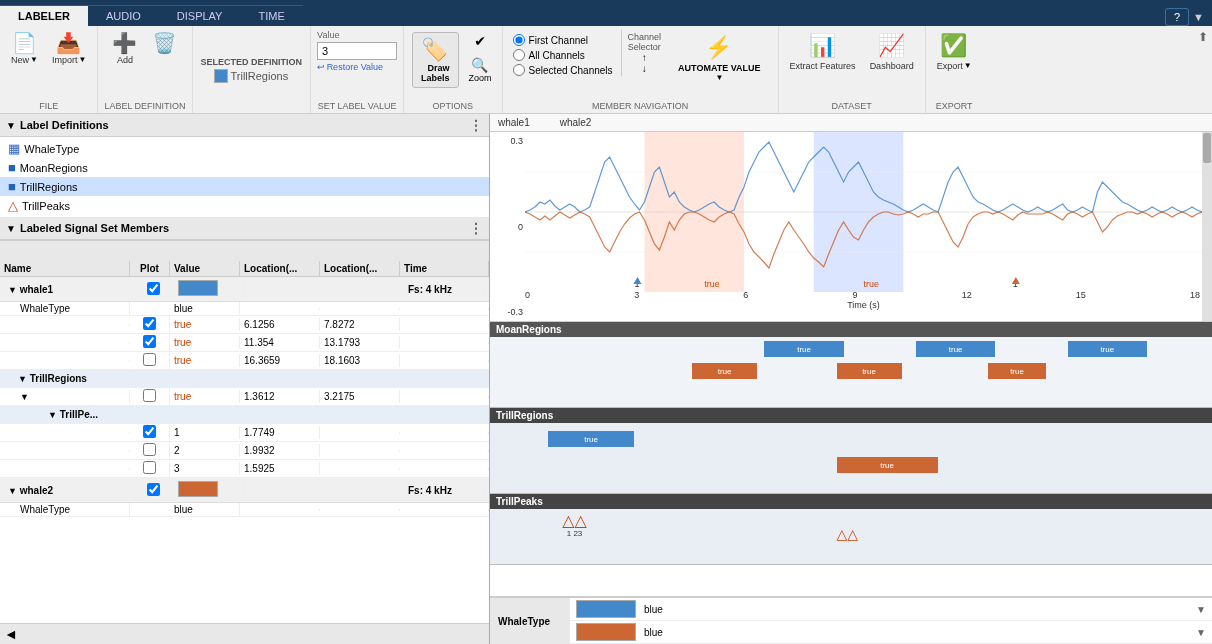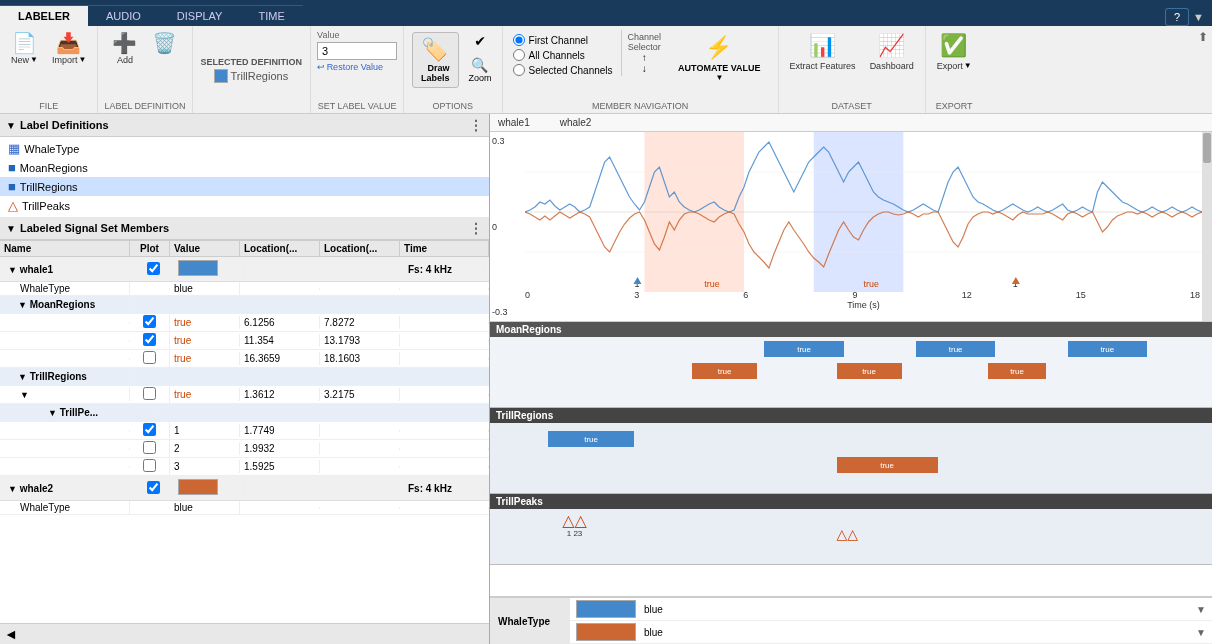--- a/index.html
+++ b/index.html
@@ -48,21 +48,21 @@
     
     .section-header { display: flex; align-items: center; background: #e8e8e8; border-bottom: 1px solid #ccc; padding: 3px 6px; font-size: 11px; font-weight: bold; }
     .section-header .collapse-btn { font-size: 10px; margin-right: 4px; cursor: pointer; }
     .section-header .more-btn { margin-left: auto; cursor: pointer; font-size: 14px; color: #666; }
 
     .label-def-list { padding: 2px 0; }
     .label-def-item { display: flex; align-items: center; padding: 2px 8px; font-size: 11px; cursor: pointer; }
     .label-def-item.selected { background: #cce0ff; }
     .label-def-item .icon { margin-right: 4px; font-size: 13px; }
     .table-header-row { display: flex; background: #e8e8e8; border-top: 1px solid #ccc; border-bottom: 1px solid #ccc; }
-    .table-header-row > div { padding: 2px 4px; font-size: 10px; font-weight: bold; border-right: 1px solid #ccc; }
+    .table-header-row > div { padding: 2px 4px; font-size: 10px; font-weight: bold; border-right: 1px solid #ccc; margin-top: 20px; }
     .table-body { flex: 1; overflow-y: auto; }
     .table-row { display: flex; border-bottom: 1px solid #eee; align-items: center; }
     .table-cell { padding: 1px 4px; font-size: 10px; border-right: 1px solid #eee; overflow: hidden; white-space: nowrap; }
     .col-name { width: 130px; }
     .col-plot { width: 40px; text-align: center; }
     .col-value { width: 70px; }
     .col-loc1 { width: 80px; }
     .col-loc2 { width: 80px; }
     .col-time { flex: 1; }
 
@@ -329,31 +329,20 @@
 
         <div class="table-row">
           <div class="table-cell col-name" style="padding-left:20px">WhaleType</div>
           <div class="table-cell col-plot"></div>
           <div class="table-cell col-value">blue</div>
           <div class="table-cell col-loc1"></div>
           <div class="table-cell col-loc2"></div>
           <div class="table-cell col-time"></div>
         </div>
 
-        <div class="group-row-sub sub-group table-row">
-          <div class="table-cell col-name" style="padding-left:14px">
-            <span style="font-size:9px">▼</span>
-            <span>MoanRegions</span>
-          </div>
-          <div class="table-cell col-plot"></div>
-          <div class="table-cell col-value"></div>
-          <div class="table-cell col-loc1"></div>
-          <div class="table-cell col-loc2"></div>
-          <div class="table-cell col-time"></div>
-        </div>
 
         <div class="table-row">
           <div class="table-cell col-name" style="padding-left:28px"></div>
           <div class="table-cell col-plot"><input type="checkbox" checked="" style=""></div>
           <div class="table-cell col-value" style="color:#cc4400">true</div>
           <div class="table-cell col-loc1">6.1256</div>
           <div class="table-cell col-loc2">7.8272</div>
           <div class="table-cell col-time"></div>
         </div>
 
@@ -473,21 +462,21 @@
 
   <div class="right-panel">
 
     <div style="display:flex;padding:3px 8px;font-size:10px;color:#333;background:#f8f8f8;border-bottom:1px solid #ccc;gap:30px">
       <span>whale1</span>
       <span>whale2</span>
     </div>
 
     <div style="position:relative;height:190px;background:#fff;border-bottom:1px solid #ccc;display:flex">
 
-      <div style="width:35px;display:flex;flex-direction:column;justify-content:space-between;padding:4px 2px;font-size:9px;color:#333;text-align:left">
+      <div style="width:35px;display:flex;flex-direction:column;justify-content:space-between;padding:4px 2px;font-size:9px;color:#333;text-align:right">
         <span>0.3</span>
         <span>0</span>
         <span>-0.3</span>
       </div>
 
       <div style="flex:1;position:relative;overflow:hidden">
         <svg width="100%" height="160px" viewBox="0 0 680 160" preserveAspectRatio="none">
 
           <rect x="120" y="0" width="100" height="160" fill="#ffaa88" opacity="0.3"></rect>
           <rect x="290" y="0" width="90" height="160" fill="#88aaff" opacity="0.3"></rect>

